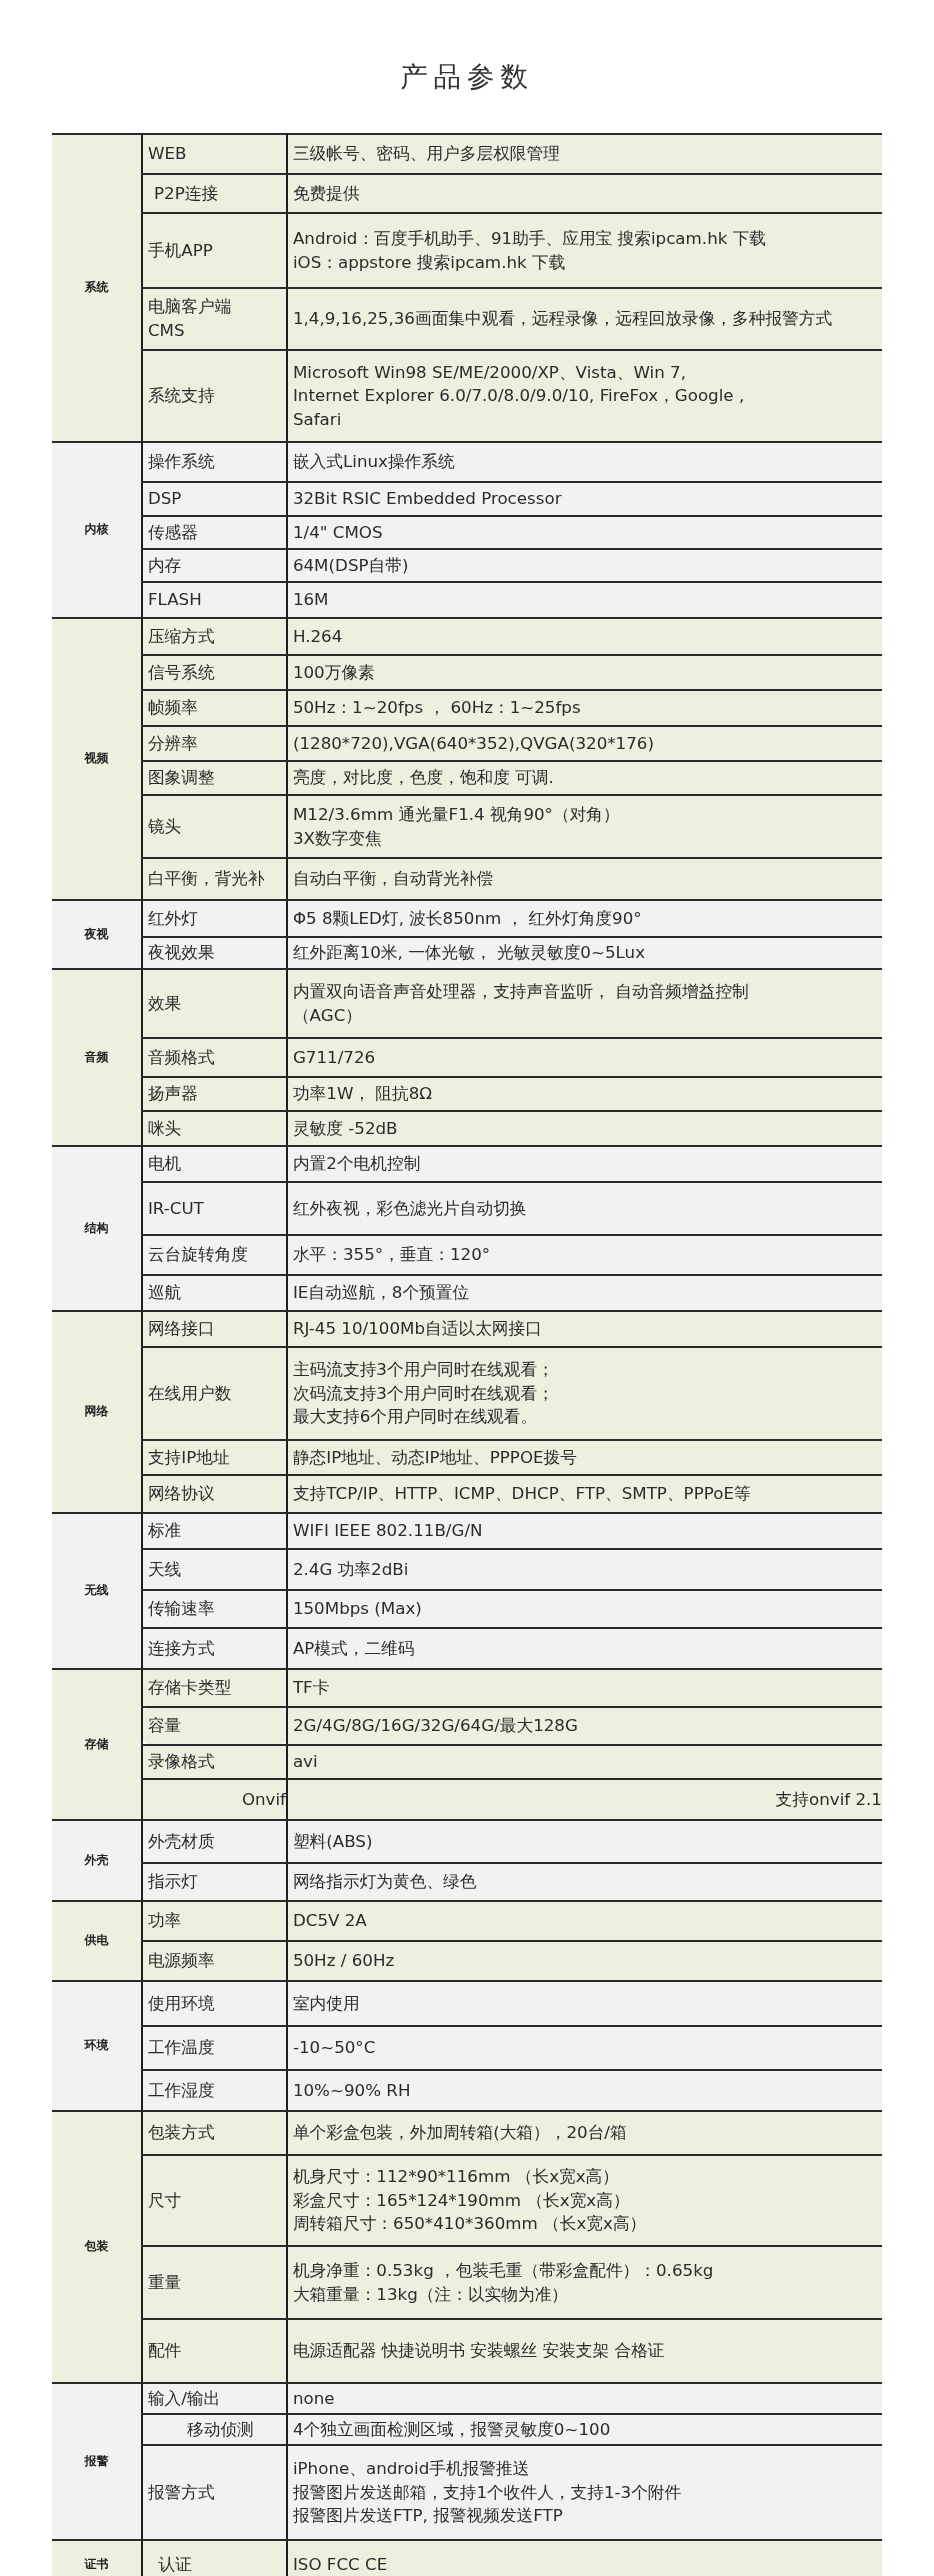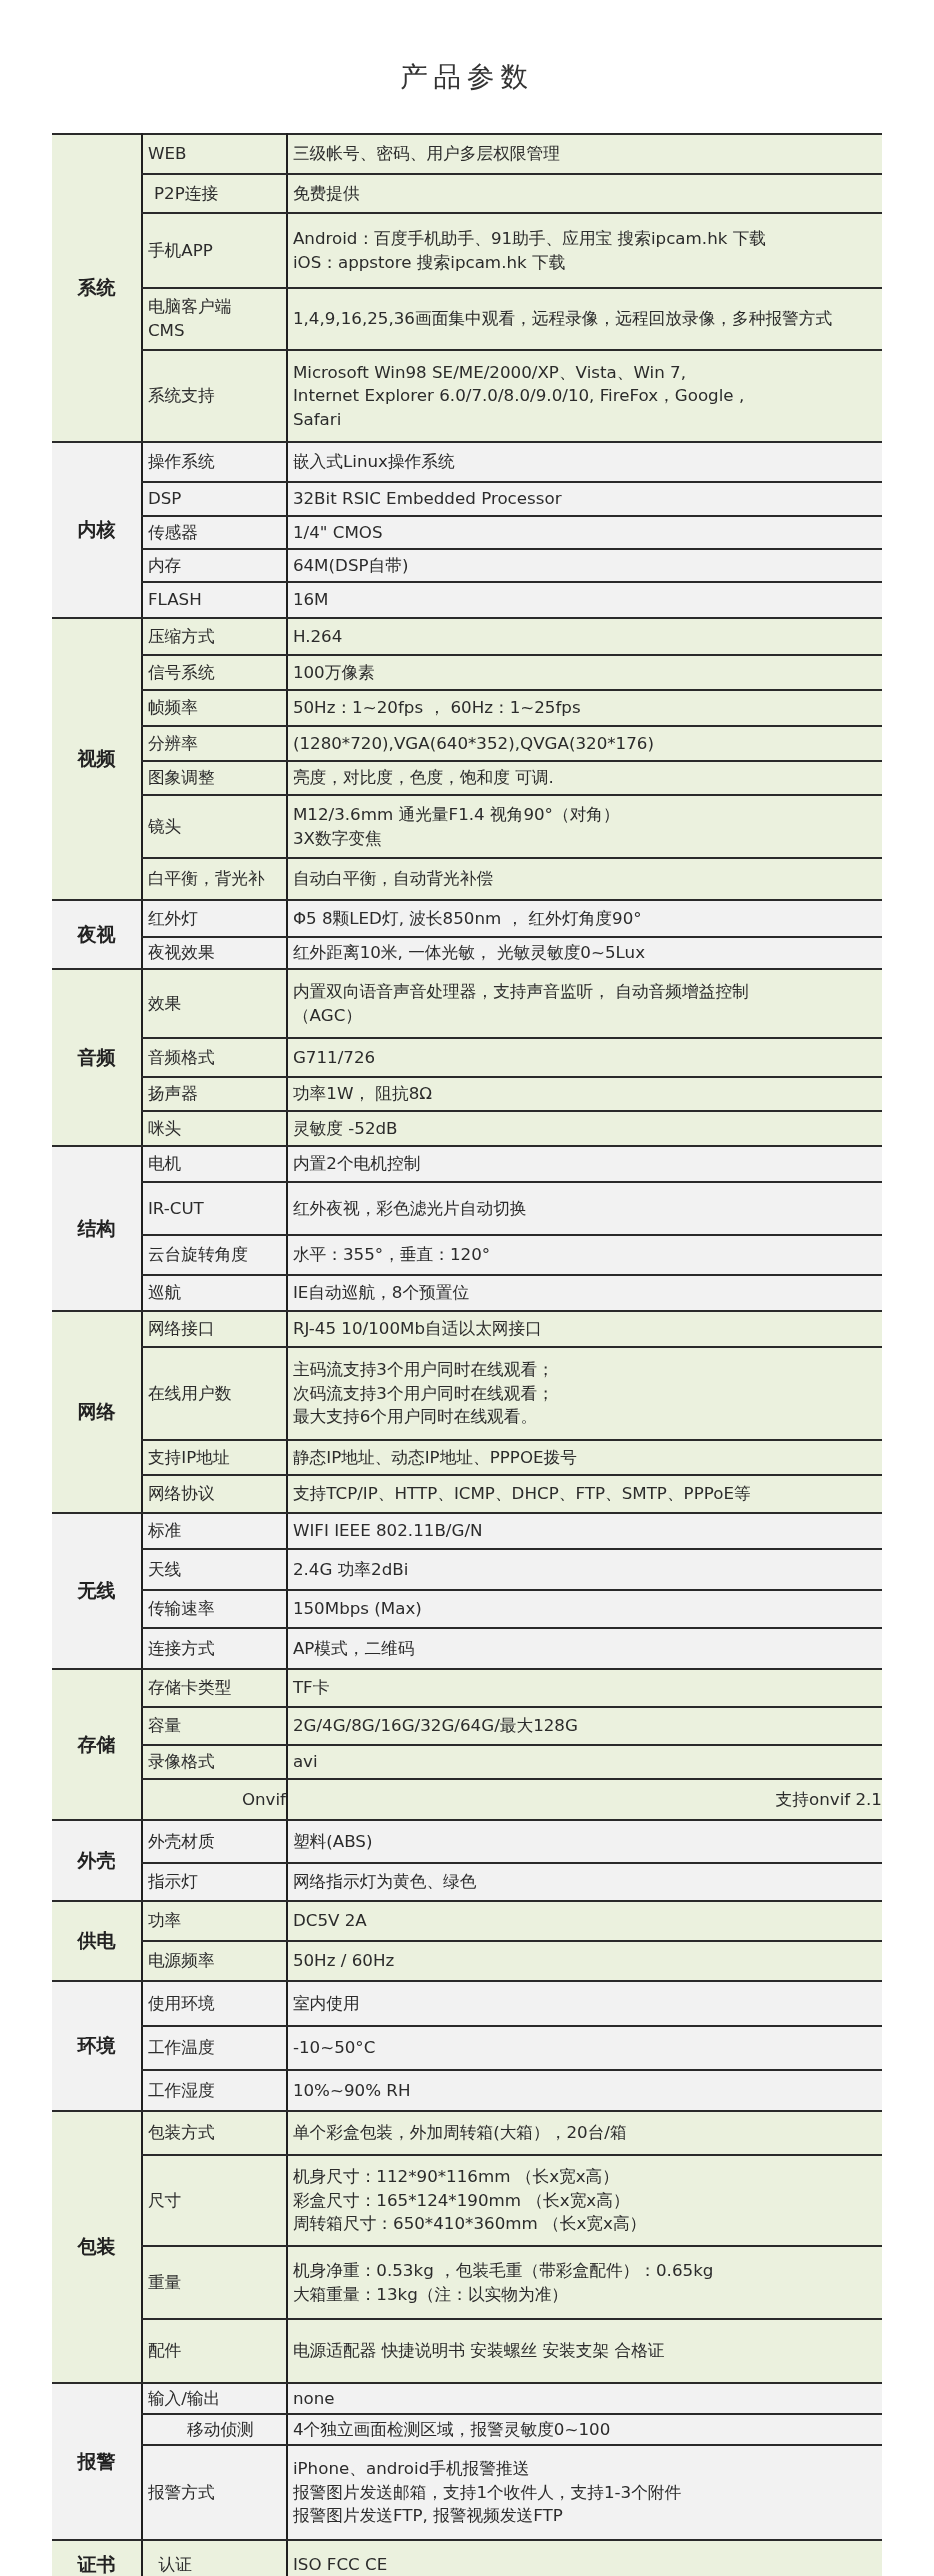--- a/index.html
+++ b/index.html
@@ -23,21 +23,21 @@
     .spec-table col.c3 { width: 595px; }
     .spec-table td {
       border-bottom: 2px solid #2a2a2a;
       padding: 0 0 0 4.9px; vertical-align: middle;
       font-size: 16.7px; line-height: 23.6px; white-space: pre-line;
       overflow: hidden;
     }
     .spec-table td.key, .spec-table td.val { border-left: 2px solid #1f1f1f; }
     .spec-table td.key { white-space: nowrap; }
     .spec-table td.sec {
-      text-align: center; font-weight: bold; font-size: 19px; padding: 12px;
+      text-align: center; font-weight: bold; font-size: 12px; padding: 12px;
       color: #222;
     }
     .g td { background: #ebf1de; }
     .w td { background: #f2f2f2; }
     .subrow td.key, .subrow td.val { border-bottom-width: 2px; }
   </style>
 </head>
 <body>
 
 <div class="page-title">产品参数</div>
@@ -204,21 +204,21 @@
       <tr class="w" style="height: 41px;">
         <td class="key" style="white-space: pre;">连接方式</td>
         <td class="val">AP模式，二维码</td>
       </tr>
       <tr class="g subrow" style="height: 38px;">
         <td class="sec" rowspan="4" style="border-bottom: 2px solid rgb(42, 42, 42);">存储</td>
         <td class="key" style="white-space: pre;">存储卡类型</td>
         <td class="val">TF卡</td>
       </tr>
       <tr class="g subrow" style="height: 38px;">
-        <td class="key" style="white-space: pre;">容量</td>
+        <td class="key" style="white-space: pre; border-radius: 9px;">容量</td>
         <td class="val">2G/4G/8G/16G/32G/64G/最大128G</td>
       </tr>
       <tr class="g subrow" style="height: 34px;">
         <td class="key" style="white-space: pre;">录像格式</td>
         <td class="val">avi</td>
       </tr>
       <tr class="g" style="height: 41px; text-align: right;">
         <td class="key" style="white-space: pre;">Onvif</td>
         <td class="val">支持onvif 2.1</td>
       </tr>

